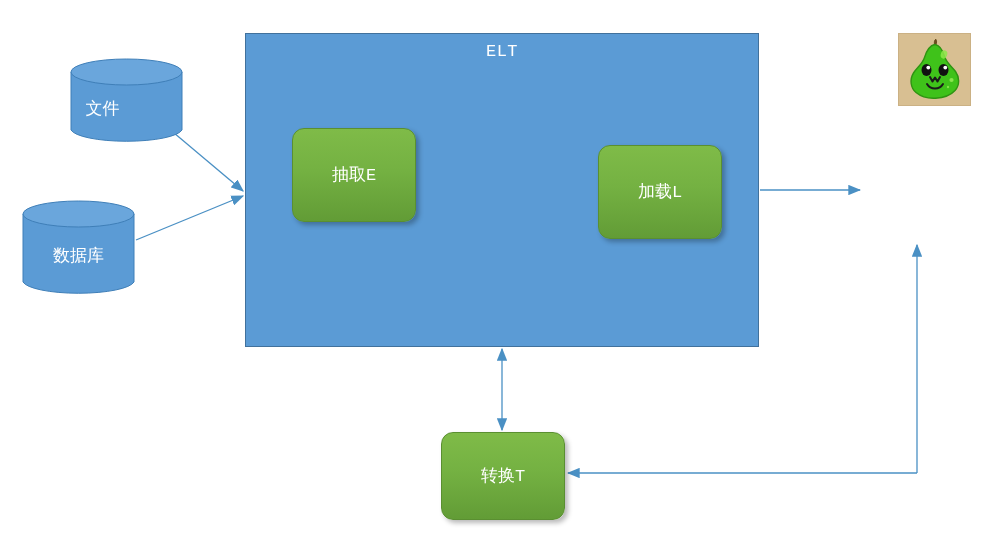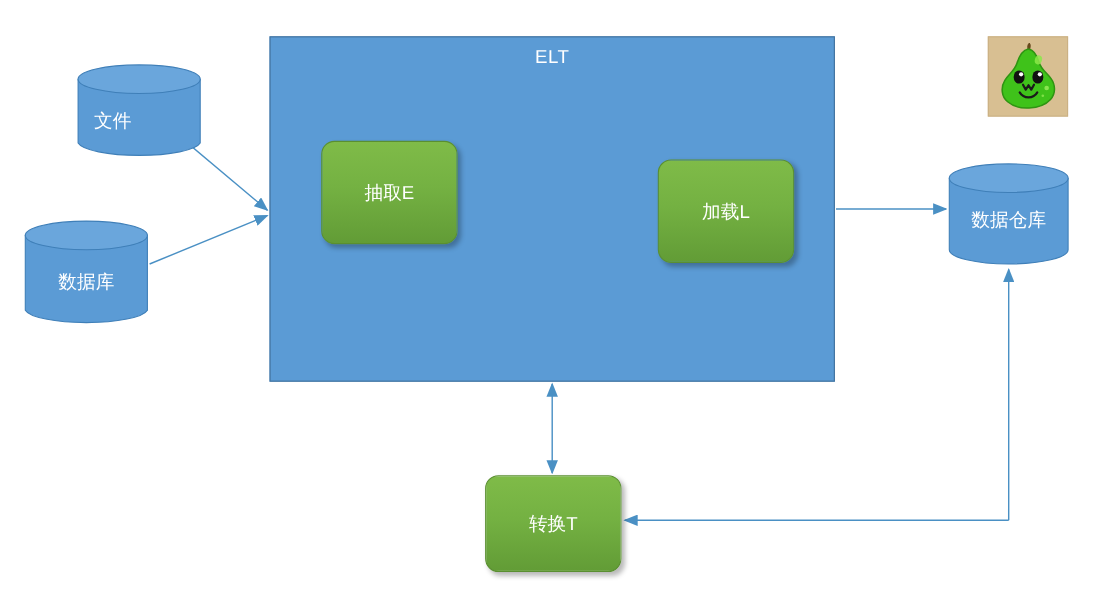--- a/index.html
+++ b/index.html
@@ -9,20 +9,21 @@
   }
   body {
     font-family: "Liberation Sans", "DejaVu Sans", sans-serif;
   }
   #canvas {
     position: relative;
     width: 1007px;
     height: 536px;
     background: #ffffff;
     overflow: hidden;
+    font-family: Liberation Mono, monospace;
   }
 
   
   #connectors {
     position: absolute;
     left: 0;
     top: 0;
     width: 1007px;
     height: 536px;
     pointer-events: none;
@@ -144,27 +145,20 @@
   </div>
 
   <div class="cyl" id="cyl-database">
     <svg width="113" height="96" viewBox="0 0 113 96" xmlns="http://www.w3.org/2000/svg">
       <path d="M1,14 L1,82 A56,13 0 0 0 112,82 L112,14 Z" fill="#5b9bd5" stroke="#3f7fb8" stroke-width="1"></path>
       <ellipse cx="56.5" cy="14" rx="55.5" ry="13" fill="#6aa6dc" stroke="#3f7fb8" stroke-width="1"></ellipse>
     </svg>
     <div class="cyl-label" style="top:48px;">数据库</div>
   </div>
 
-  <div class="cyl" id="cyl-warehouse">
-    <svg width="110" height="93" viewBox="0 0 110 93" xmlns="http://www.w3.org/2000/svg">
-      <path d="M1,14 L1,79 A54,13 0 0 0 109,79 L109,14 Z" fill="#5b9bd5" stroke="#3f7fb8" stroke-width="1"></path>
-      <ellipse cx="55" cy="14" rx="54" ry="13" fill="#6aa6dc" stroke="#3f7fb8" stroke-width="1"></ellipse>
-    </svg>
-    <div class="cyl-label" style="top:43px;">数据仓库</div>
-  </div>
 
   <div class="proc" id="proc-extract">
     <span class="proc-label">抽取E</span>
   </div>
 
   <div class="proc" id="proc-transform">
     <span class="proc-label">转换T</span>
   </div>
 
   <div class="proc" id="proc-load">

